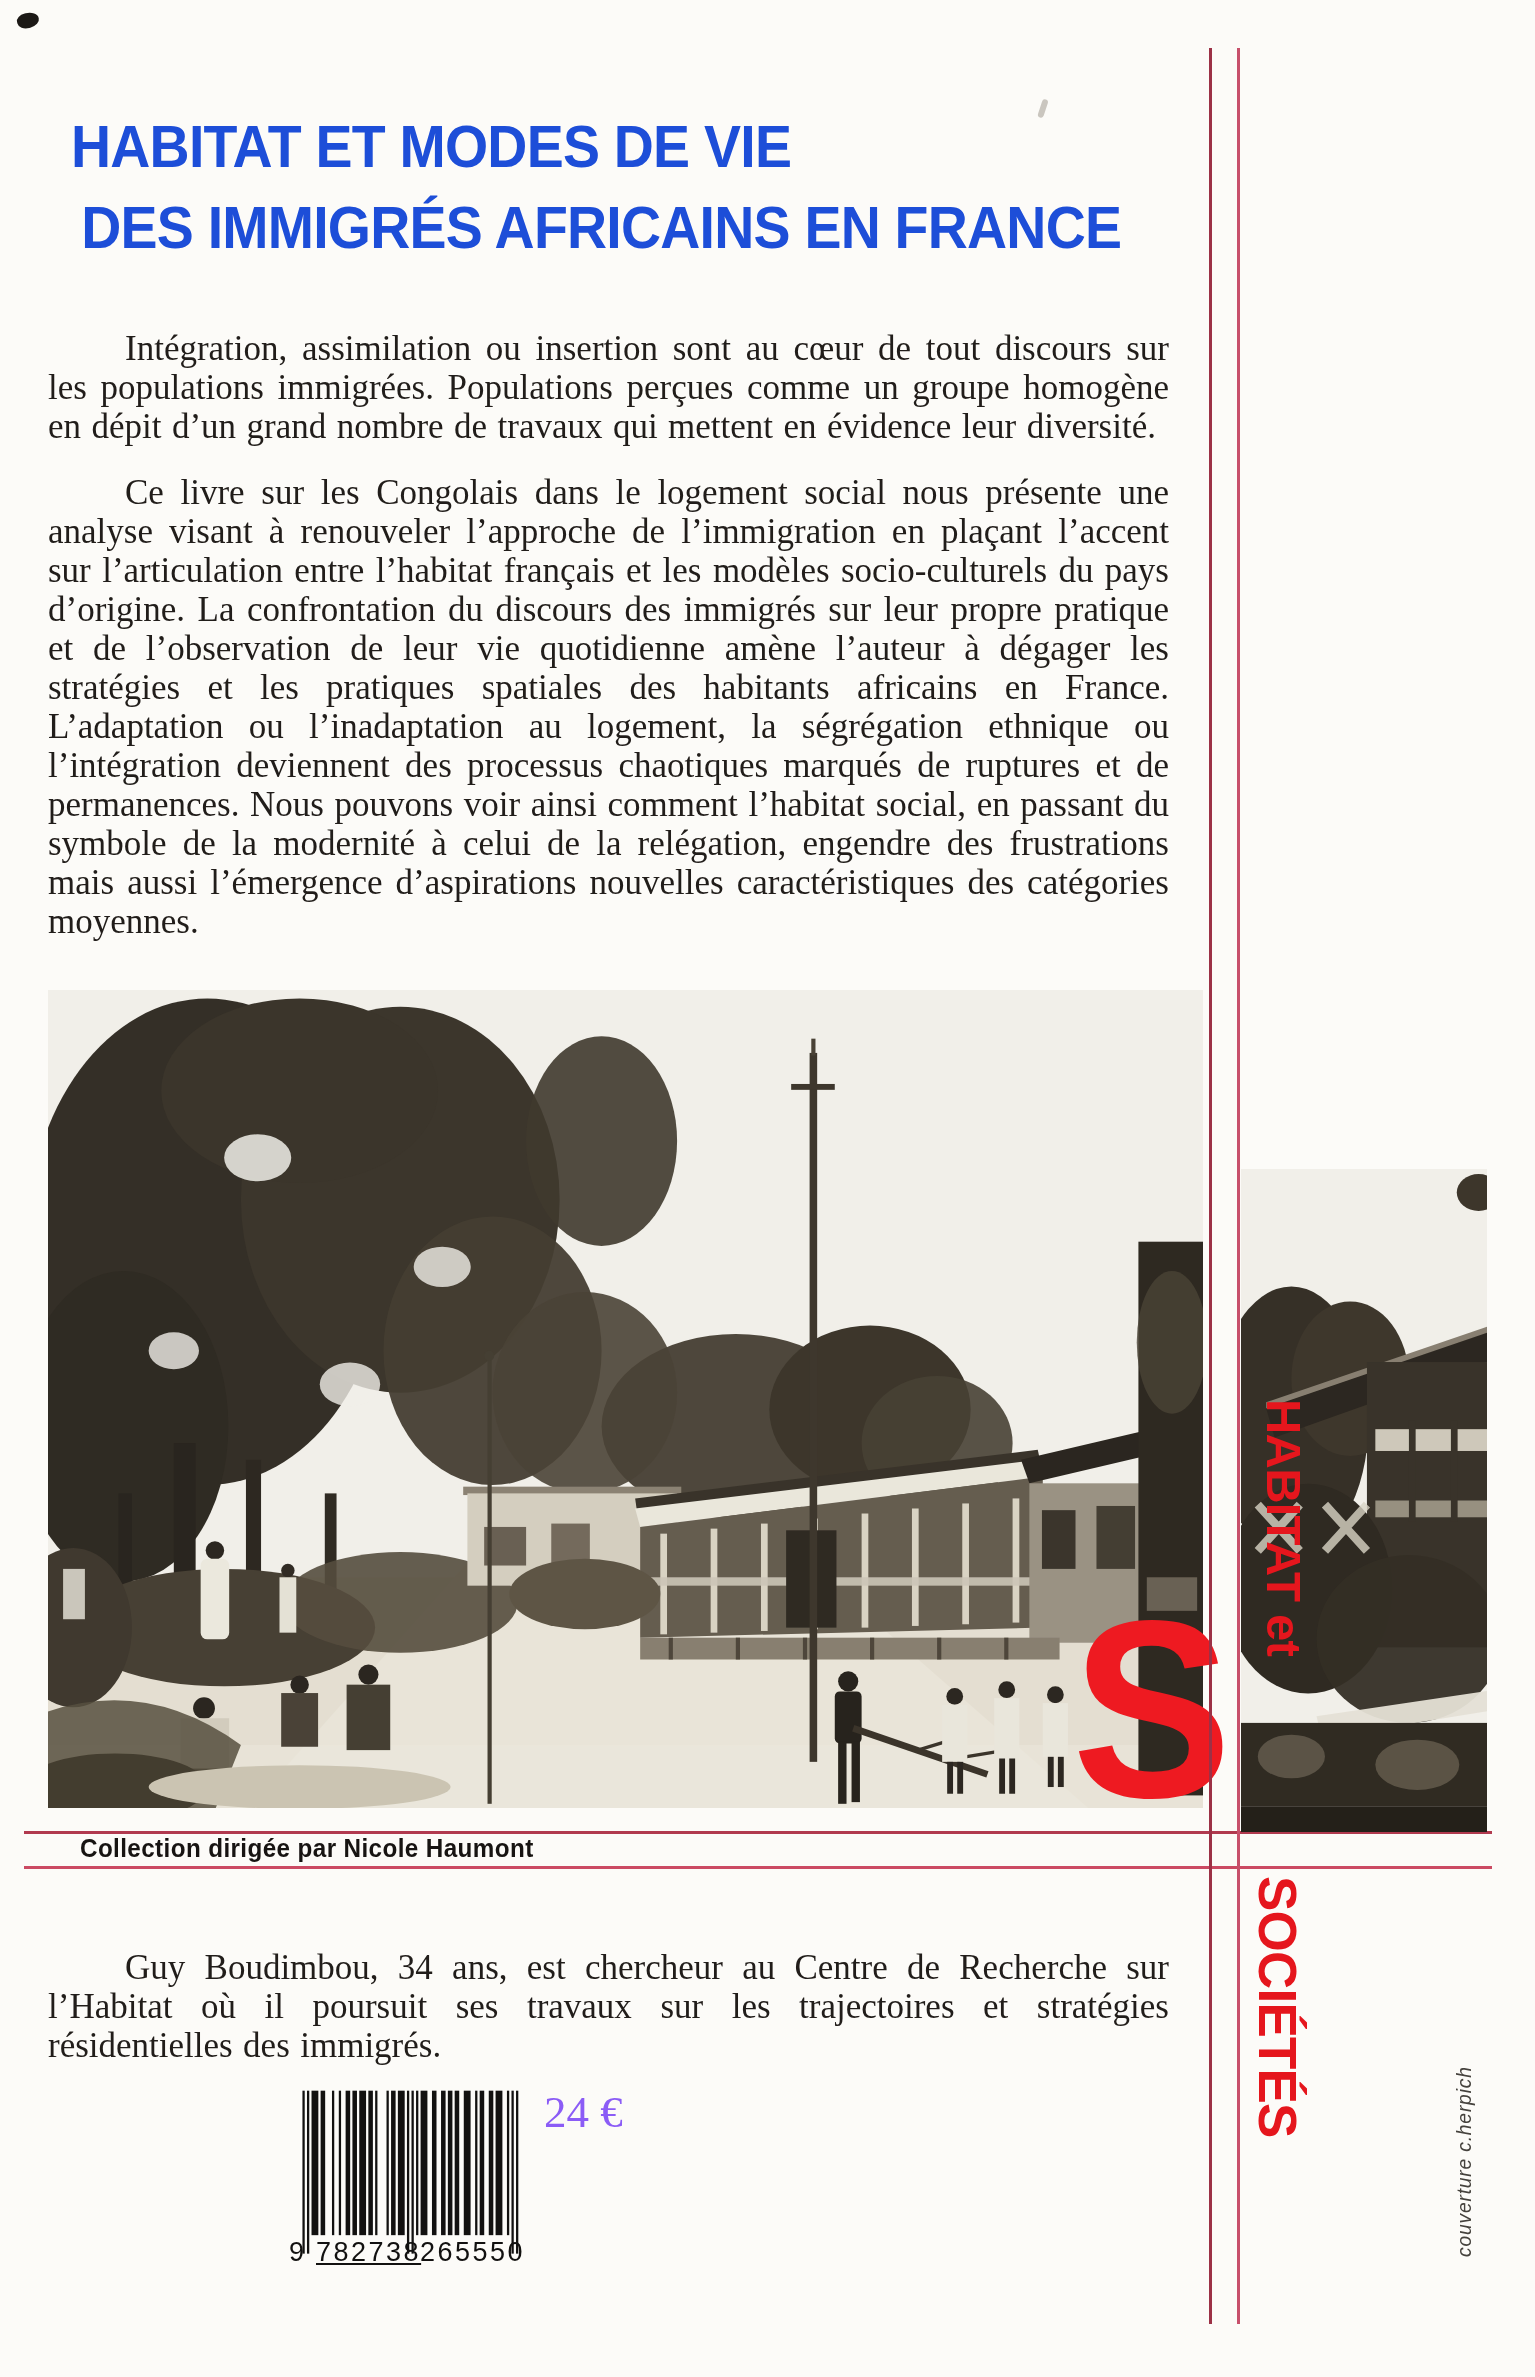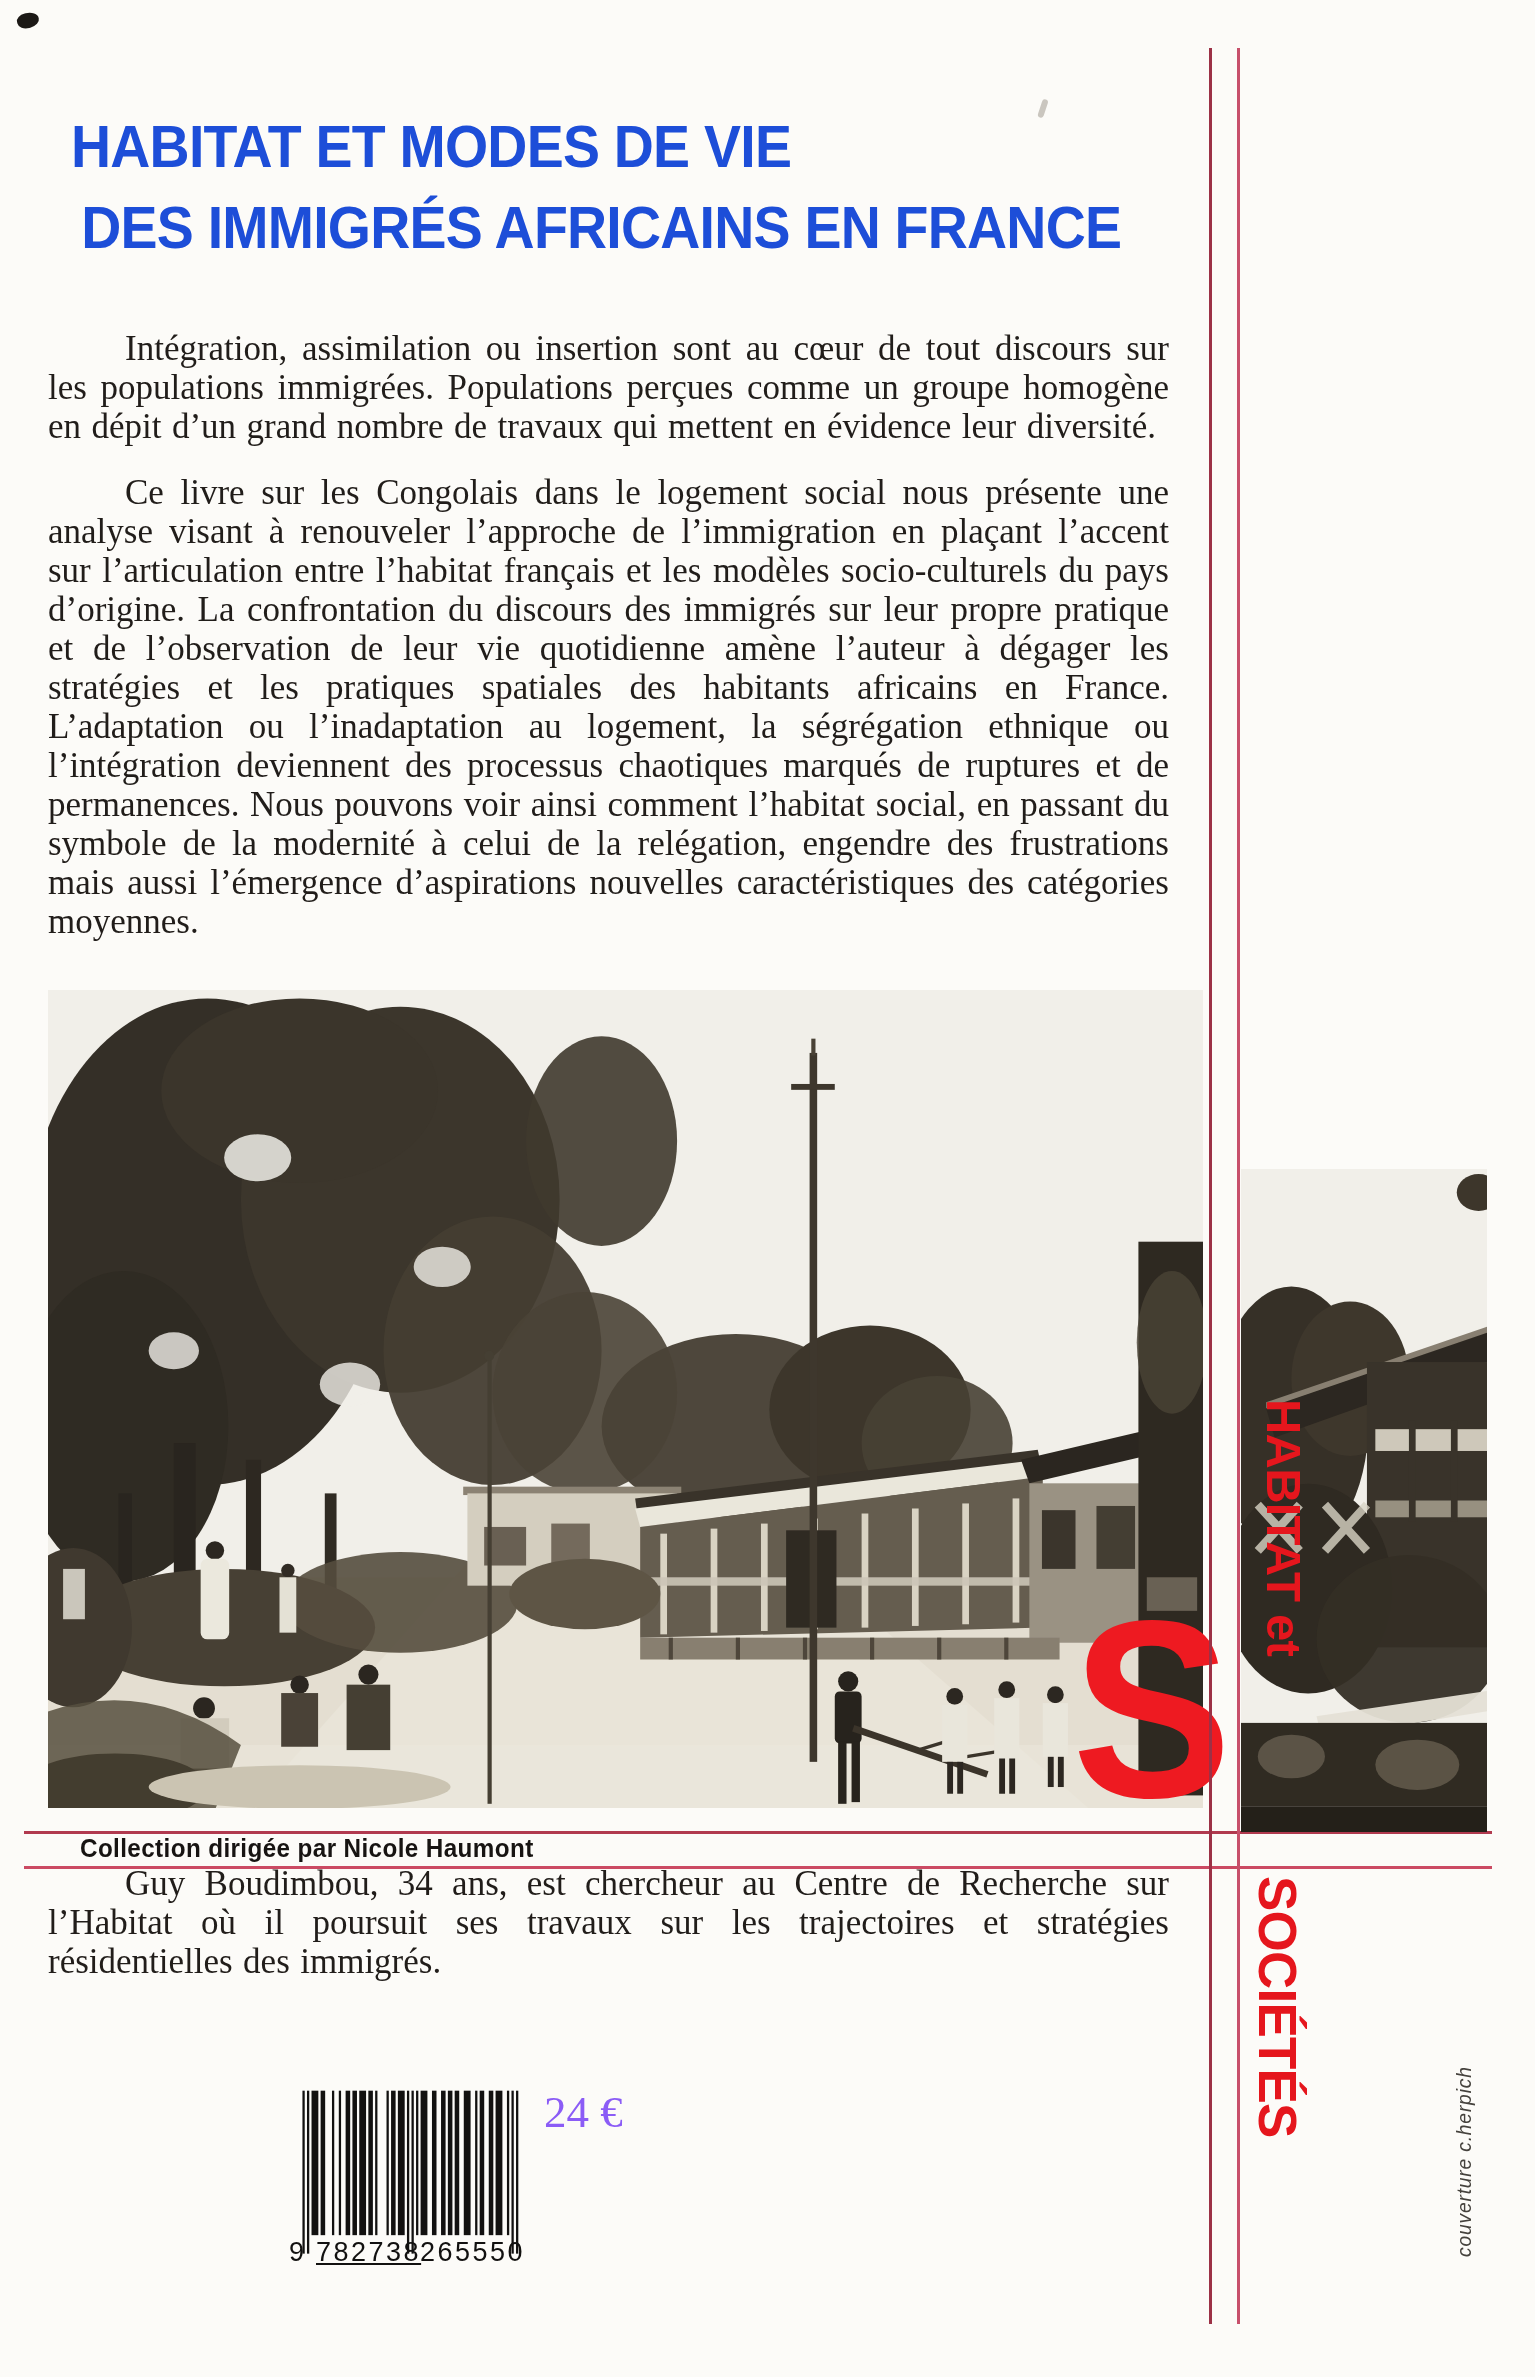--- a/index.html
+++ b/index.html
@@ -30,21 +30,21 @@
 
   
   .rule{position:absolute;left:23.5px;width:1468px;height:3.4px;}
   #rule-top{top:1831px;background:#b13a4f;}
   #rule-bottom{top:1866px;background:#cb4a63;}
   .caption{position:absolute;left:80px;top:1834px;font-weight:bold;font-size:25px;line-height:28.5px;
            color:#171412;letter-spacing:0.4px;transform:scaleX(.97);transform-origin:left center;
            white-space:nowrap;}
 
   
-  #author-note{top:1864px;}
+  #author-note{top:1948px;}
 
   
   .barcode{position:absolute;left:289px;top:2089px;width:352px;height:193px;}
   .barcode svg{position:absolute;left:0;top:0;}
   .bc-digit{position:absolute;top:148px;font-size:27px;color:#121110;letter-spacing:2.5px;
             font-family:"Liberation Sans","DejaVu Sans",sans-serif;}
   #bc-d0{left:0px;}
   #bc-d1{left:27px;text-decoration:underline;}
   #bc-d2{left:131px;}
   .price{position:absolute;left:544px;top:2086px;font-family:"Liberation Serif","DejaVu Serif",serif;

